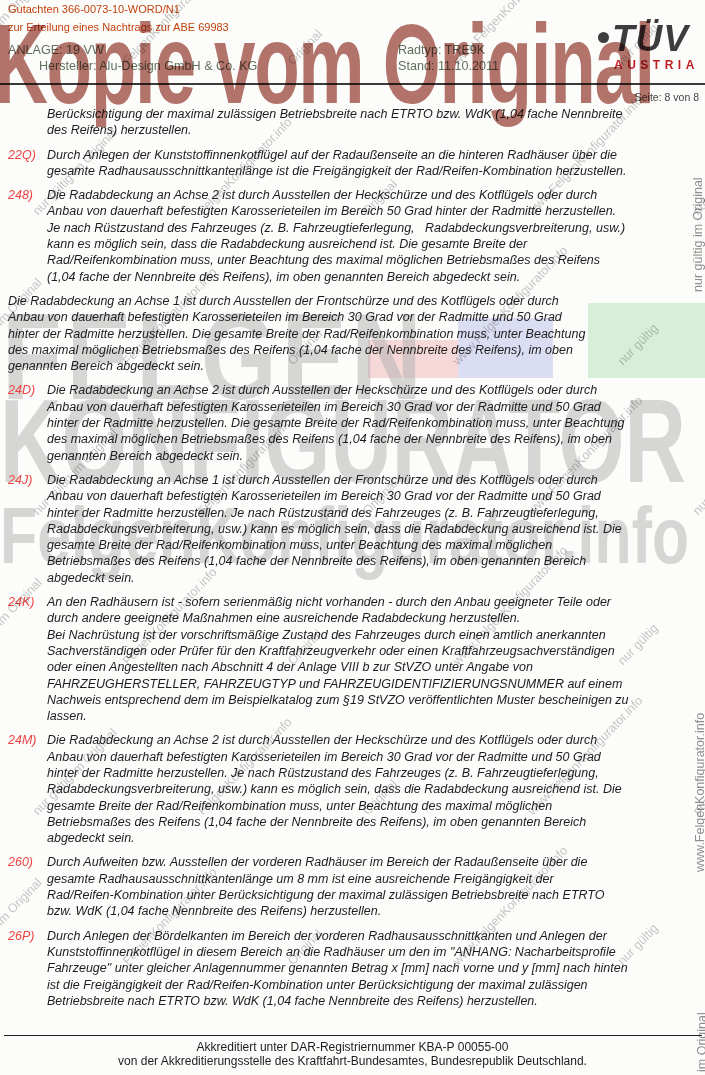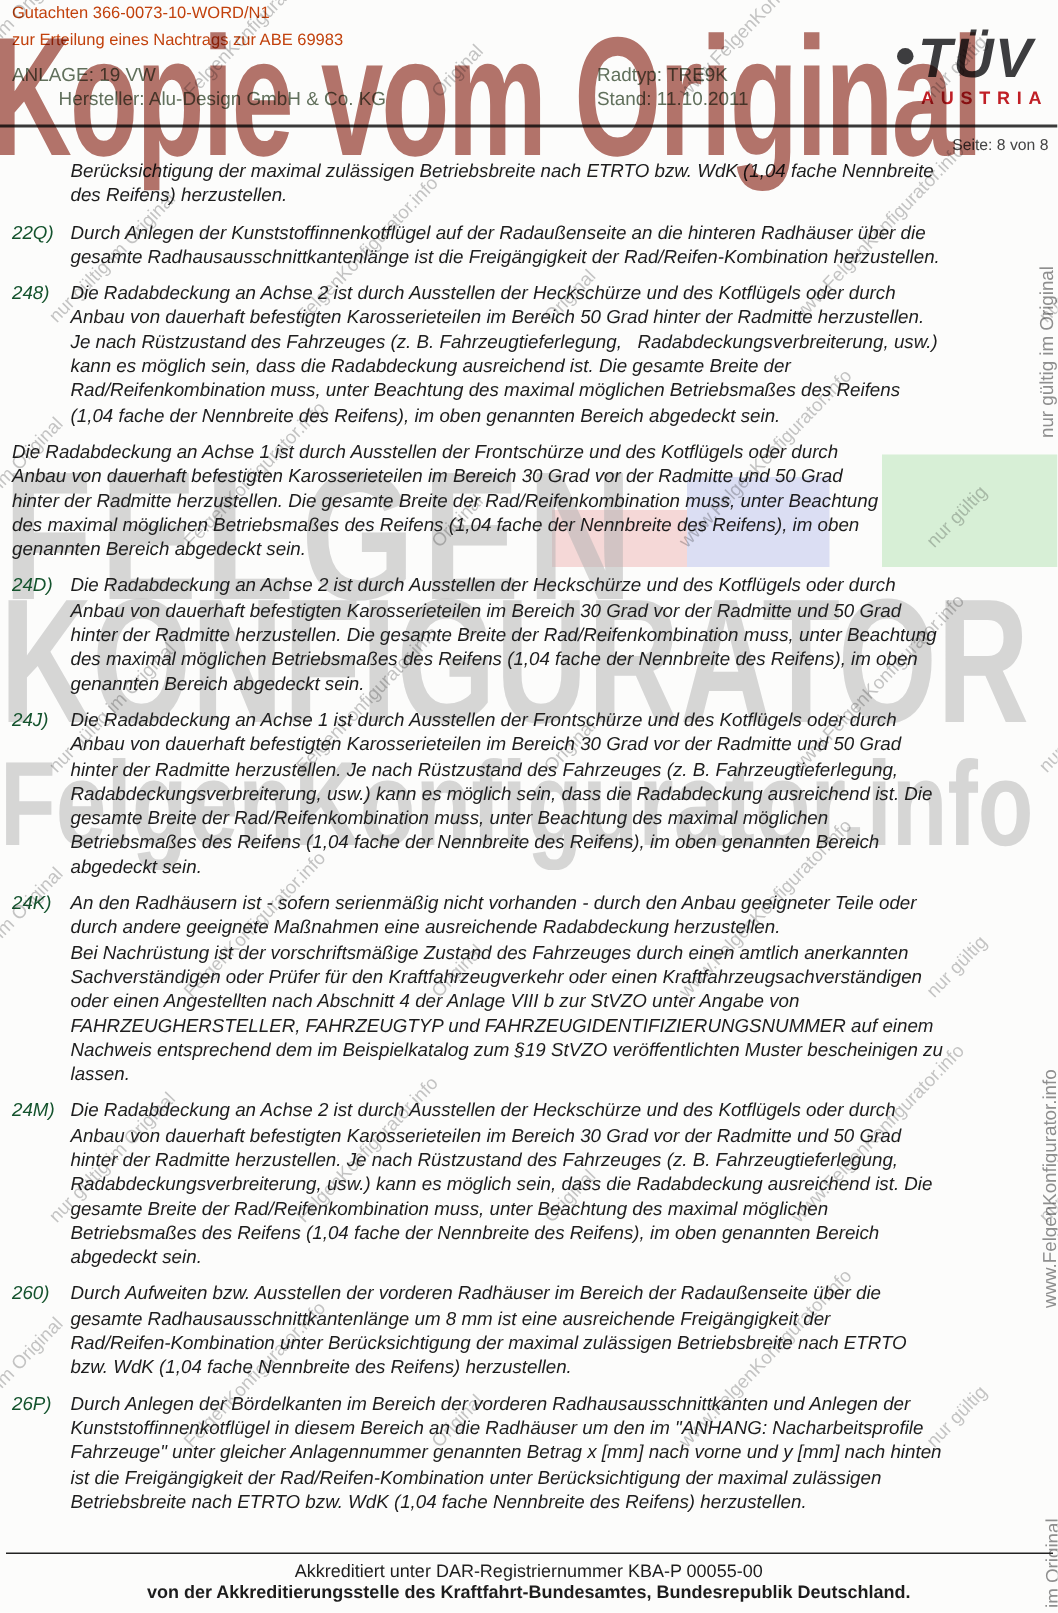--- a/index.html
+++ b/index.html
@@ -40,28 +40,28 @@
   
   .tuv{position:absolute;left:598px;top:20px;}
   .tuv-row{display:flex;align-items:flex-start;}
   .tuv-dot{width:11px;height:11px;border-radius:50%;background:#3d3d3f;margin:12px 3px 0 0;}
   .tuv-txt{font-size:37px;font-weight:bold;font-style:italic;color:#3d3d3f;letter-spacing:1px;line-height:1;}
   .tuv-sub{font-size:12px;font-weight:bold;color:#c01f26;letter-spacing:4.5px;margin:1px 0 0 16px;white-space:nowrap;}
 
   
   main{position:absolute;left:8px;top:106px;width:694px;}
   .para{display:grid;grid-template-columns:39px 1fr;margin-bottom:8px;font-style:italic;}
-  .para-num{font-size:12.5px;line-height:16.3px;color:#14532d;}
+  .para-num{font-size:12.5px;line-height:16.3px;color:#ef4444;}
   .para-text{font-size:12.5px;line-height:16.3px;color:#1d1d1d;white-space:pre;}
 
   
   .f-rule{position:absolute;left:4px;top:1035px;width:698px;height:1px;background:#222;}
   .f-line{position:absolute;left:0;width:100%;text-align:center;font-size:12px;color:#1d1d1d;}
   #f-line1{top:1040px;}
-  #f-line2{top:1054px;font-weight:bold;}
+  #f-line2{top:1054px;}
 
   
   #diag-layer{z-index:4;mix-blend-mode:multiply;}
   .diag{position:absolute;font-size:12.5px;color:rgba(118,118,118,.42);
         white-space:nowrap;transform:rotate(-46deg);transform-origin:left top;}
 
   
   .vwm{position:absolute;font-size:12.5px;color:rgba(105,105,105,.75);
        white-space:nowrap;transform-origin:left top;transform:rotate(-90deg);}
 

